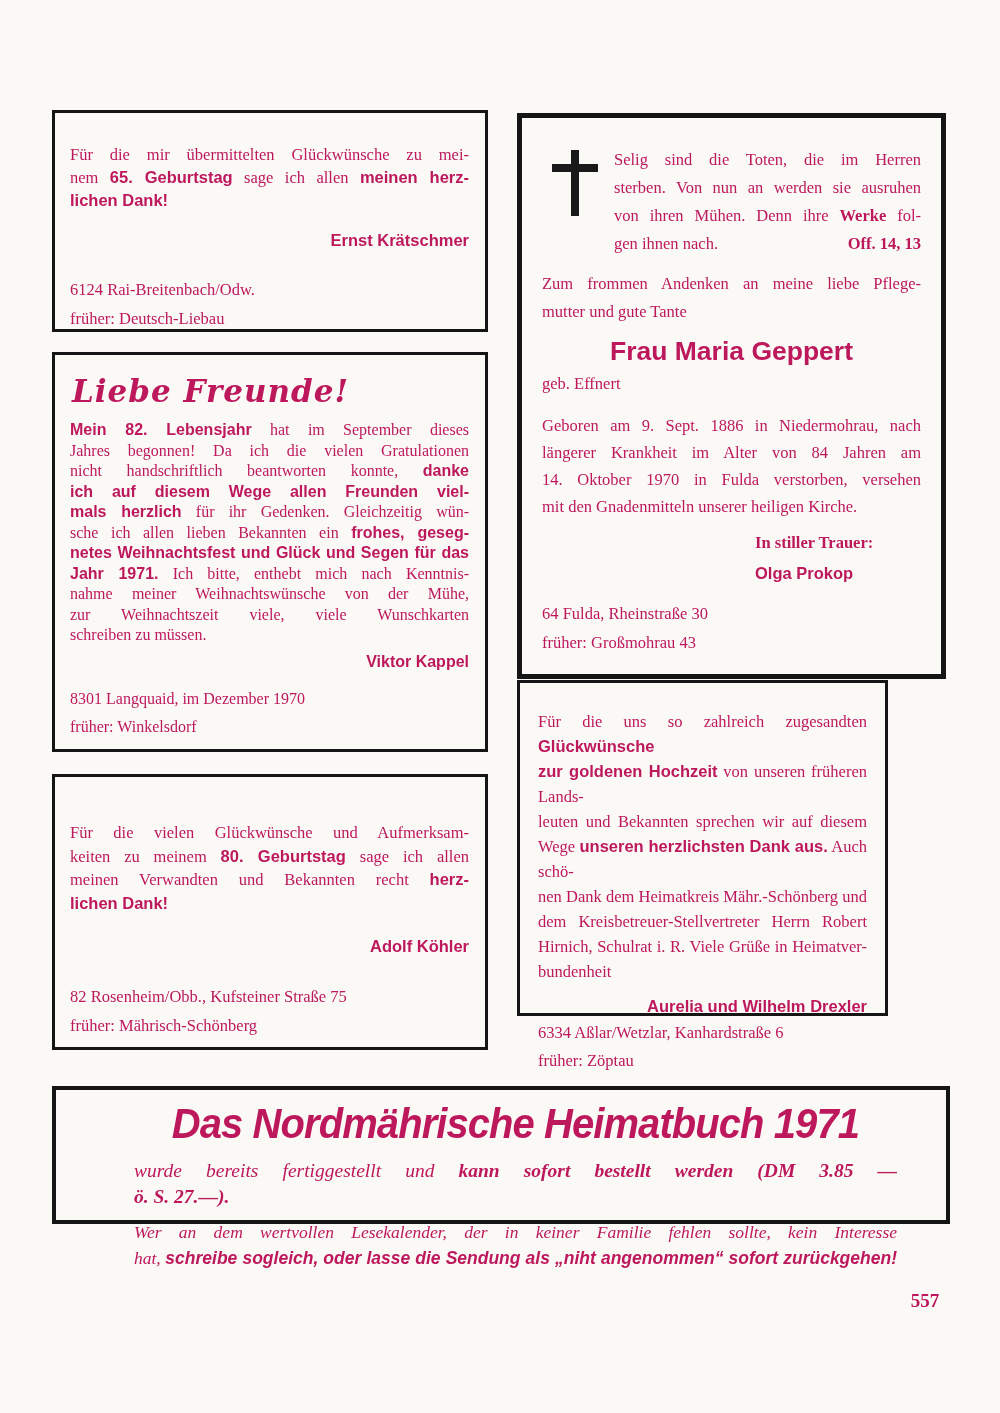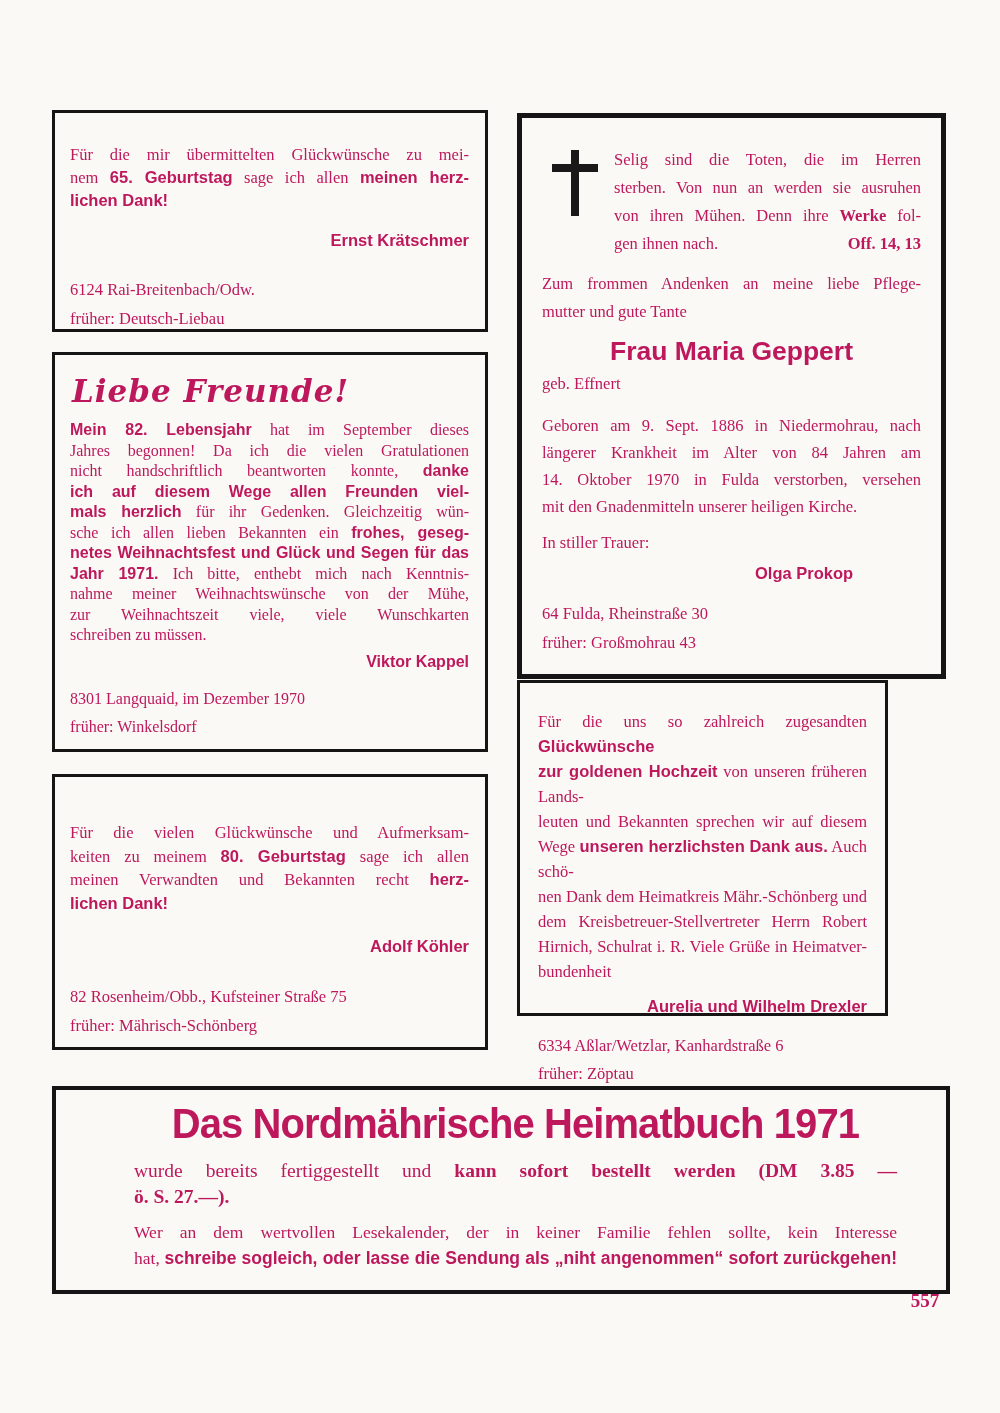--- a/index.html
+++ b/index.html
@@ -41,31 +41,31 @@
   #box-geppert{left:517px;top:113px;width:429px;height:566px;border-width:5px;padding:28px 20px 0 20px;font-size:16.5px;}
   .verse-row{display:flex;gap:16px;}
   .cross{position:relative;flex:0 0 46px;width:46px;height:66px;margin-top:4px;margin-left:10px;}
   .cross::before{content:"";position:absolute;left:19px;top:0;width:8px;height:66px;background:#191919;}
   .cross::after{content:"";position:absolute;left:0;top:14px;width:46px;height:8px;background:#191919;}
   .verse{flex:1;font-size:16.5px;line-height:28px;}
   #box-geppert .intro{margin-top:12px;line-height:28px;}
   .deceased-name{margin-top:10px;text-align:center;font-family:"Liberation Sans",sans-serif;font-weight:bold;font-size:26.5px;}
   .maiden-name{margin-top:7px;text-align:left;font-weight:normal;font-size:16.5px;}
   #box-geppert .obit-body{margin-top:18px;line-height:27px;}
-  .mourning-label{margin-top:13px;font-weight:normal;}
+  .mourning-label{margin-top:13px;margin-left:213px;font-weight:bold;}
   .mourner-name{margin-top:11px;margin-left:213px;font-family:"Liberation Sans",sans-serif;font-weight:bold;font-size:16.5px;}
   #box-geppert .address{margin-top:16px;line-height:29px;}
 
   
   #box-drexler{left:517px;top:680px;width:371px;height:336px;padding:26px 18px 0 18px;font-size:16.5px;line-height:25px;}
   #box-drexler .signature{margin-top:10px;font-size:16.5px;}
-  #box-drexler .address{margin-top:13px;line-height:28px;}
+  #box-drexler .address{line-height:28px;}
 
   
-  #box-heimatbuch{left:52px;top:1086px;width:898px;height:208px;border-width:4px;padding:12px 49px 0 78px;}
+  #box-heimatbuch{left:52px;top:1086px;width:898px;height:138px;border-width:4px;padding:12px 49px 0 78px;font-style:italic;}
   .ad-title{text-align:center;line-height:1;}
   .ad-title span{
     display:inline-block;transform:scaleX(.93);transform-origin:center;
     font-family:"Liberation Sans",sans-serif;font-weight:bold;font-size:43px;letter-spacing:-1px;white-space:nowrap;
   }
   .ad-para1{margin-top:13px;font-size:19.5px;line-height:26px;}
   .ad-para2{margin-top:9px;font-size:17.5px;line-height:26px;}
 
   .page-number{position:absolute;left:900px;top:1290px;width:50px;text-align:center;font-weight:bold;font-size:19px;}
 </style>

